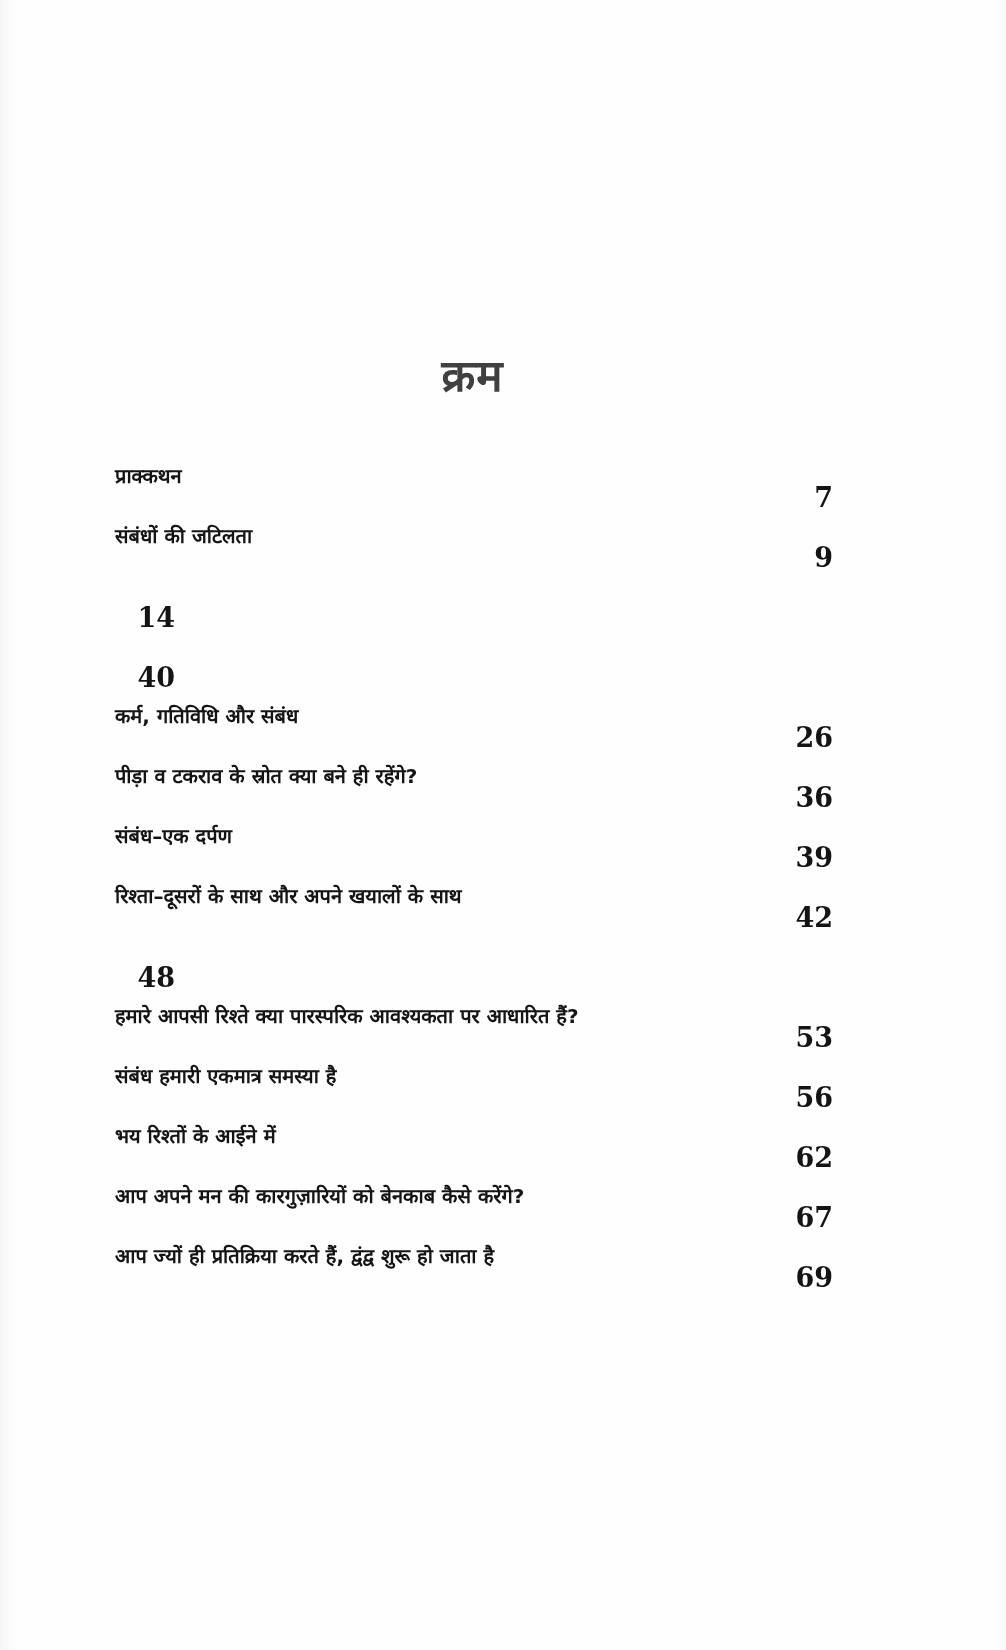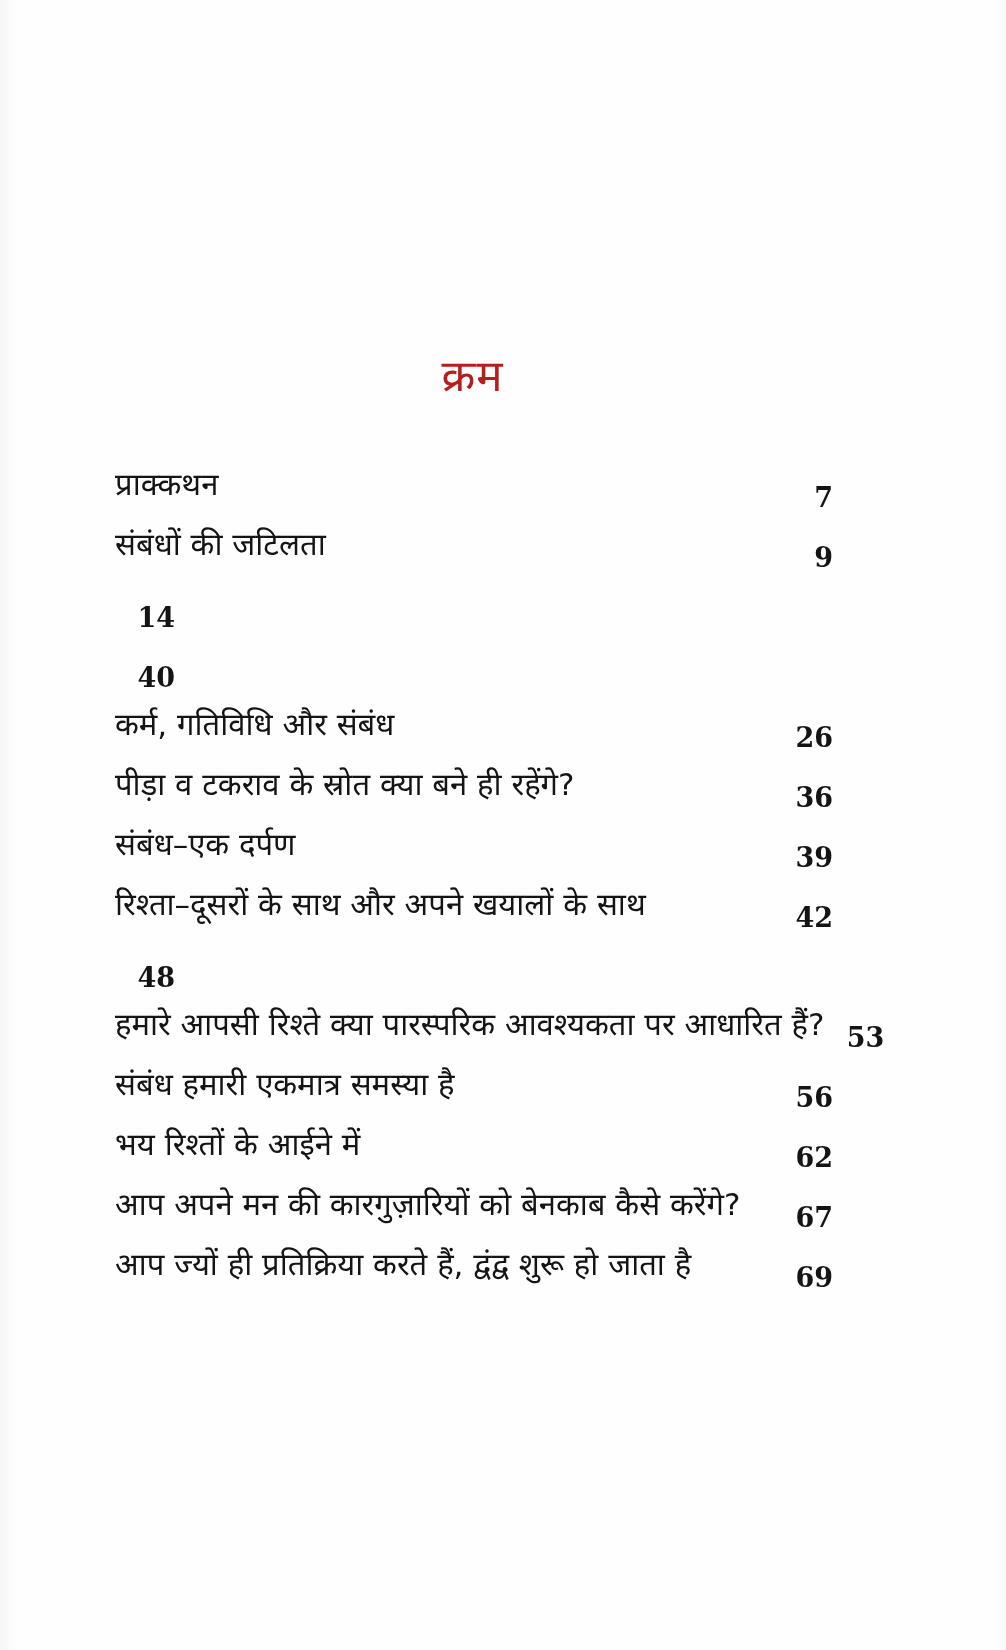--- a/index.html
+++ b/index.html
@@ -27,39 +27,39 @@
       linear-gradient(to right, rgba(0,0,0,0.03), rgba(0,0,0,0) 18px),
       linear-gradient(to left, rgba(0,0,0,0.02), rgba(0,0,0,0) 14px);
   }
   .heading {
     position: absolute;
     top: 344px;
     left: 115px;
     width: 715px;
     text-align: center;
     font-size: 44px;
-    font-weight: 400;
+    font-weight: 700;
     letter-spacing: 1px;
-    color: #b91c1c;
+    color: #404040;
   }
   .toc {
     position: absolute;
     top: 462px;
     left: 115px;
     width: 718px;
   }
   .toc-row {
     display: flex;
     align-items: baseline;
     height: 60px;
   }
   .toc-title {
     flex: 1 1 auto;
-    font-size: 31px;
-    font-weight: 400;
+    font-size: 20px;
+    font-weight: 700;
     white-space: nowrap;
     color: #141414;
   }
   .toc-page {
     flex: 0 0 60px;
     text-align: right;
     font-family: "DejaVu Serif", serif;
     font-size: 27px;
     font-weight: 700;
     color: #141414;

